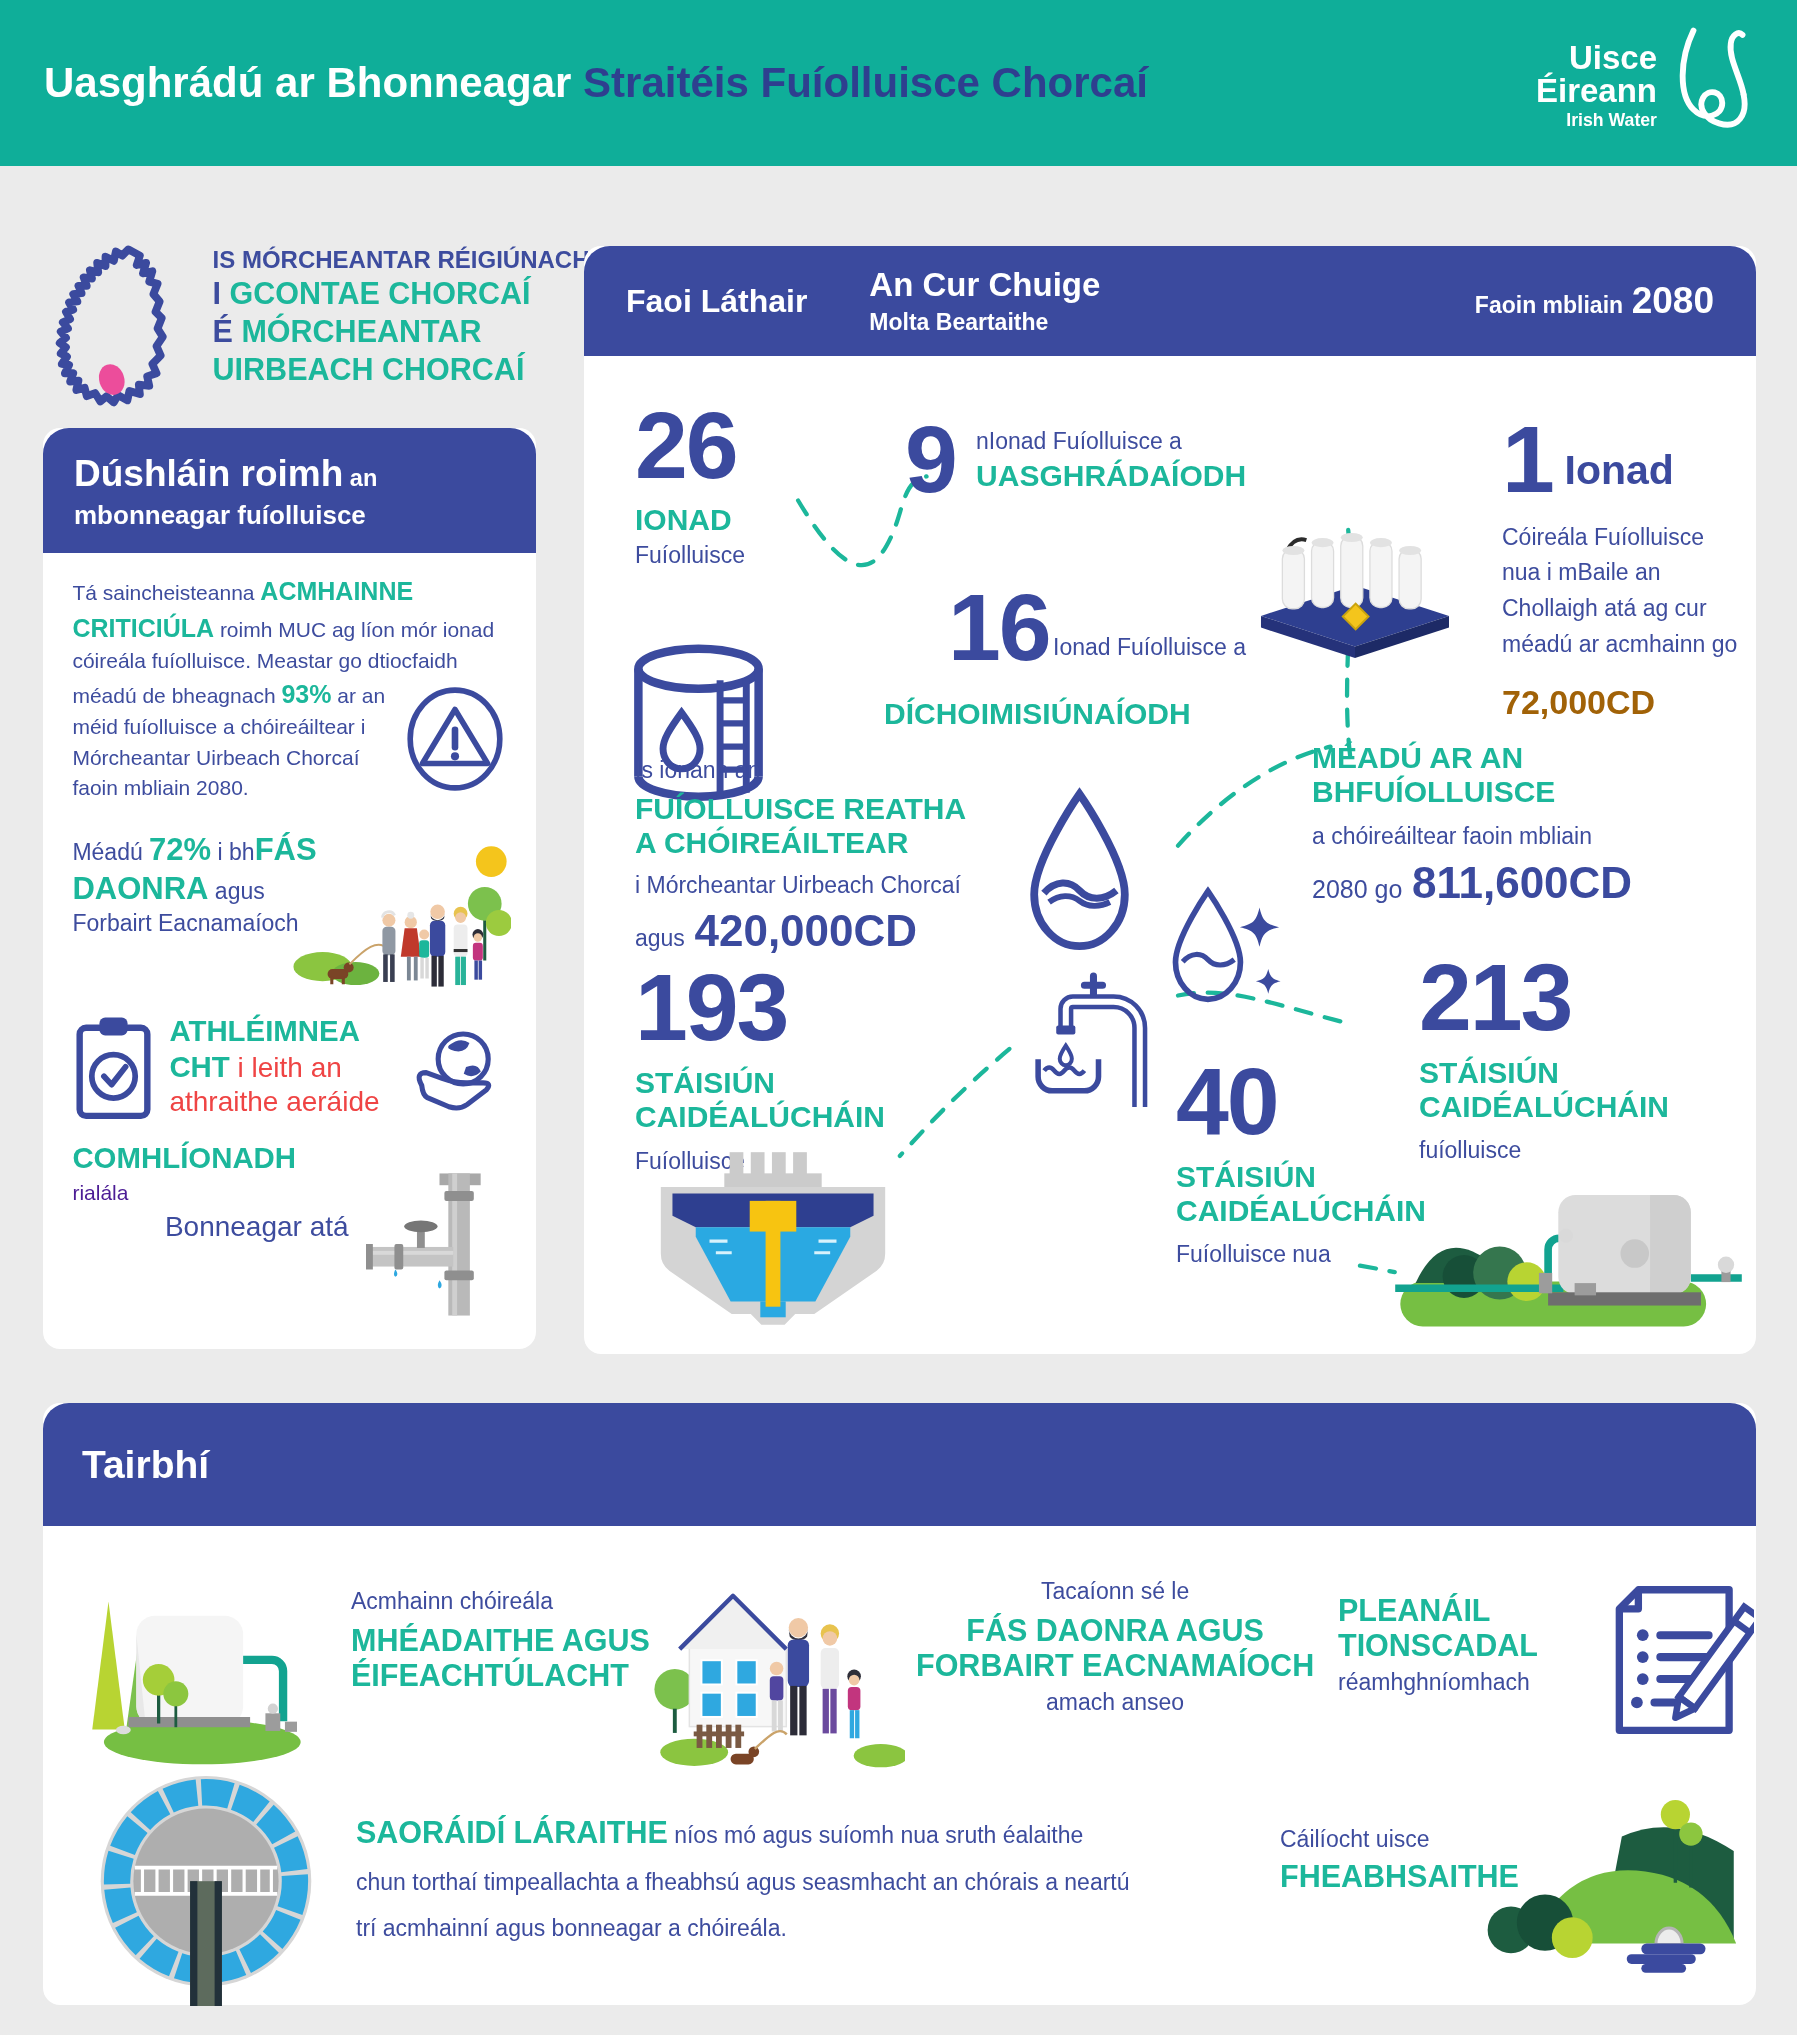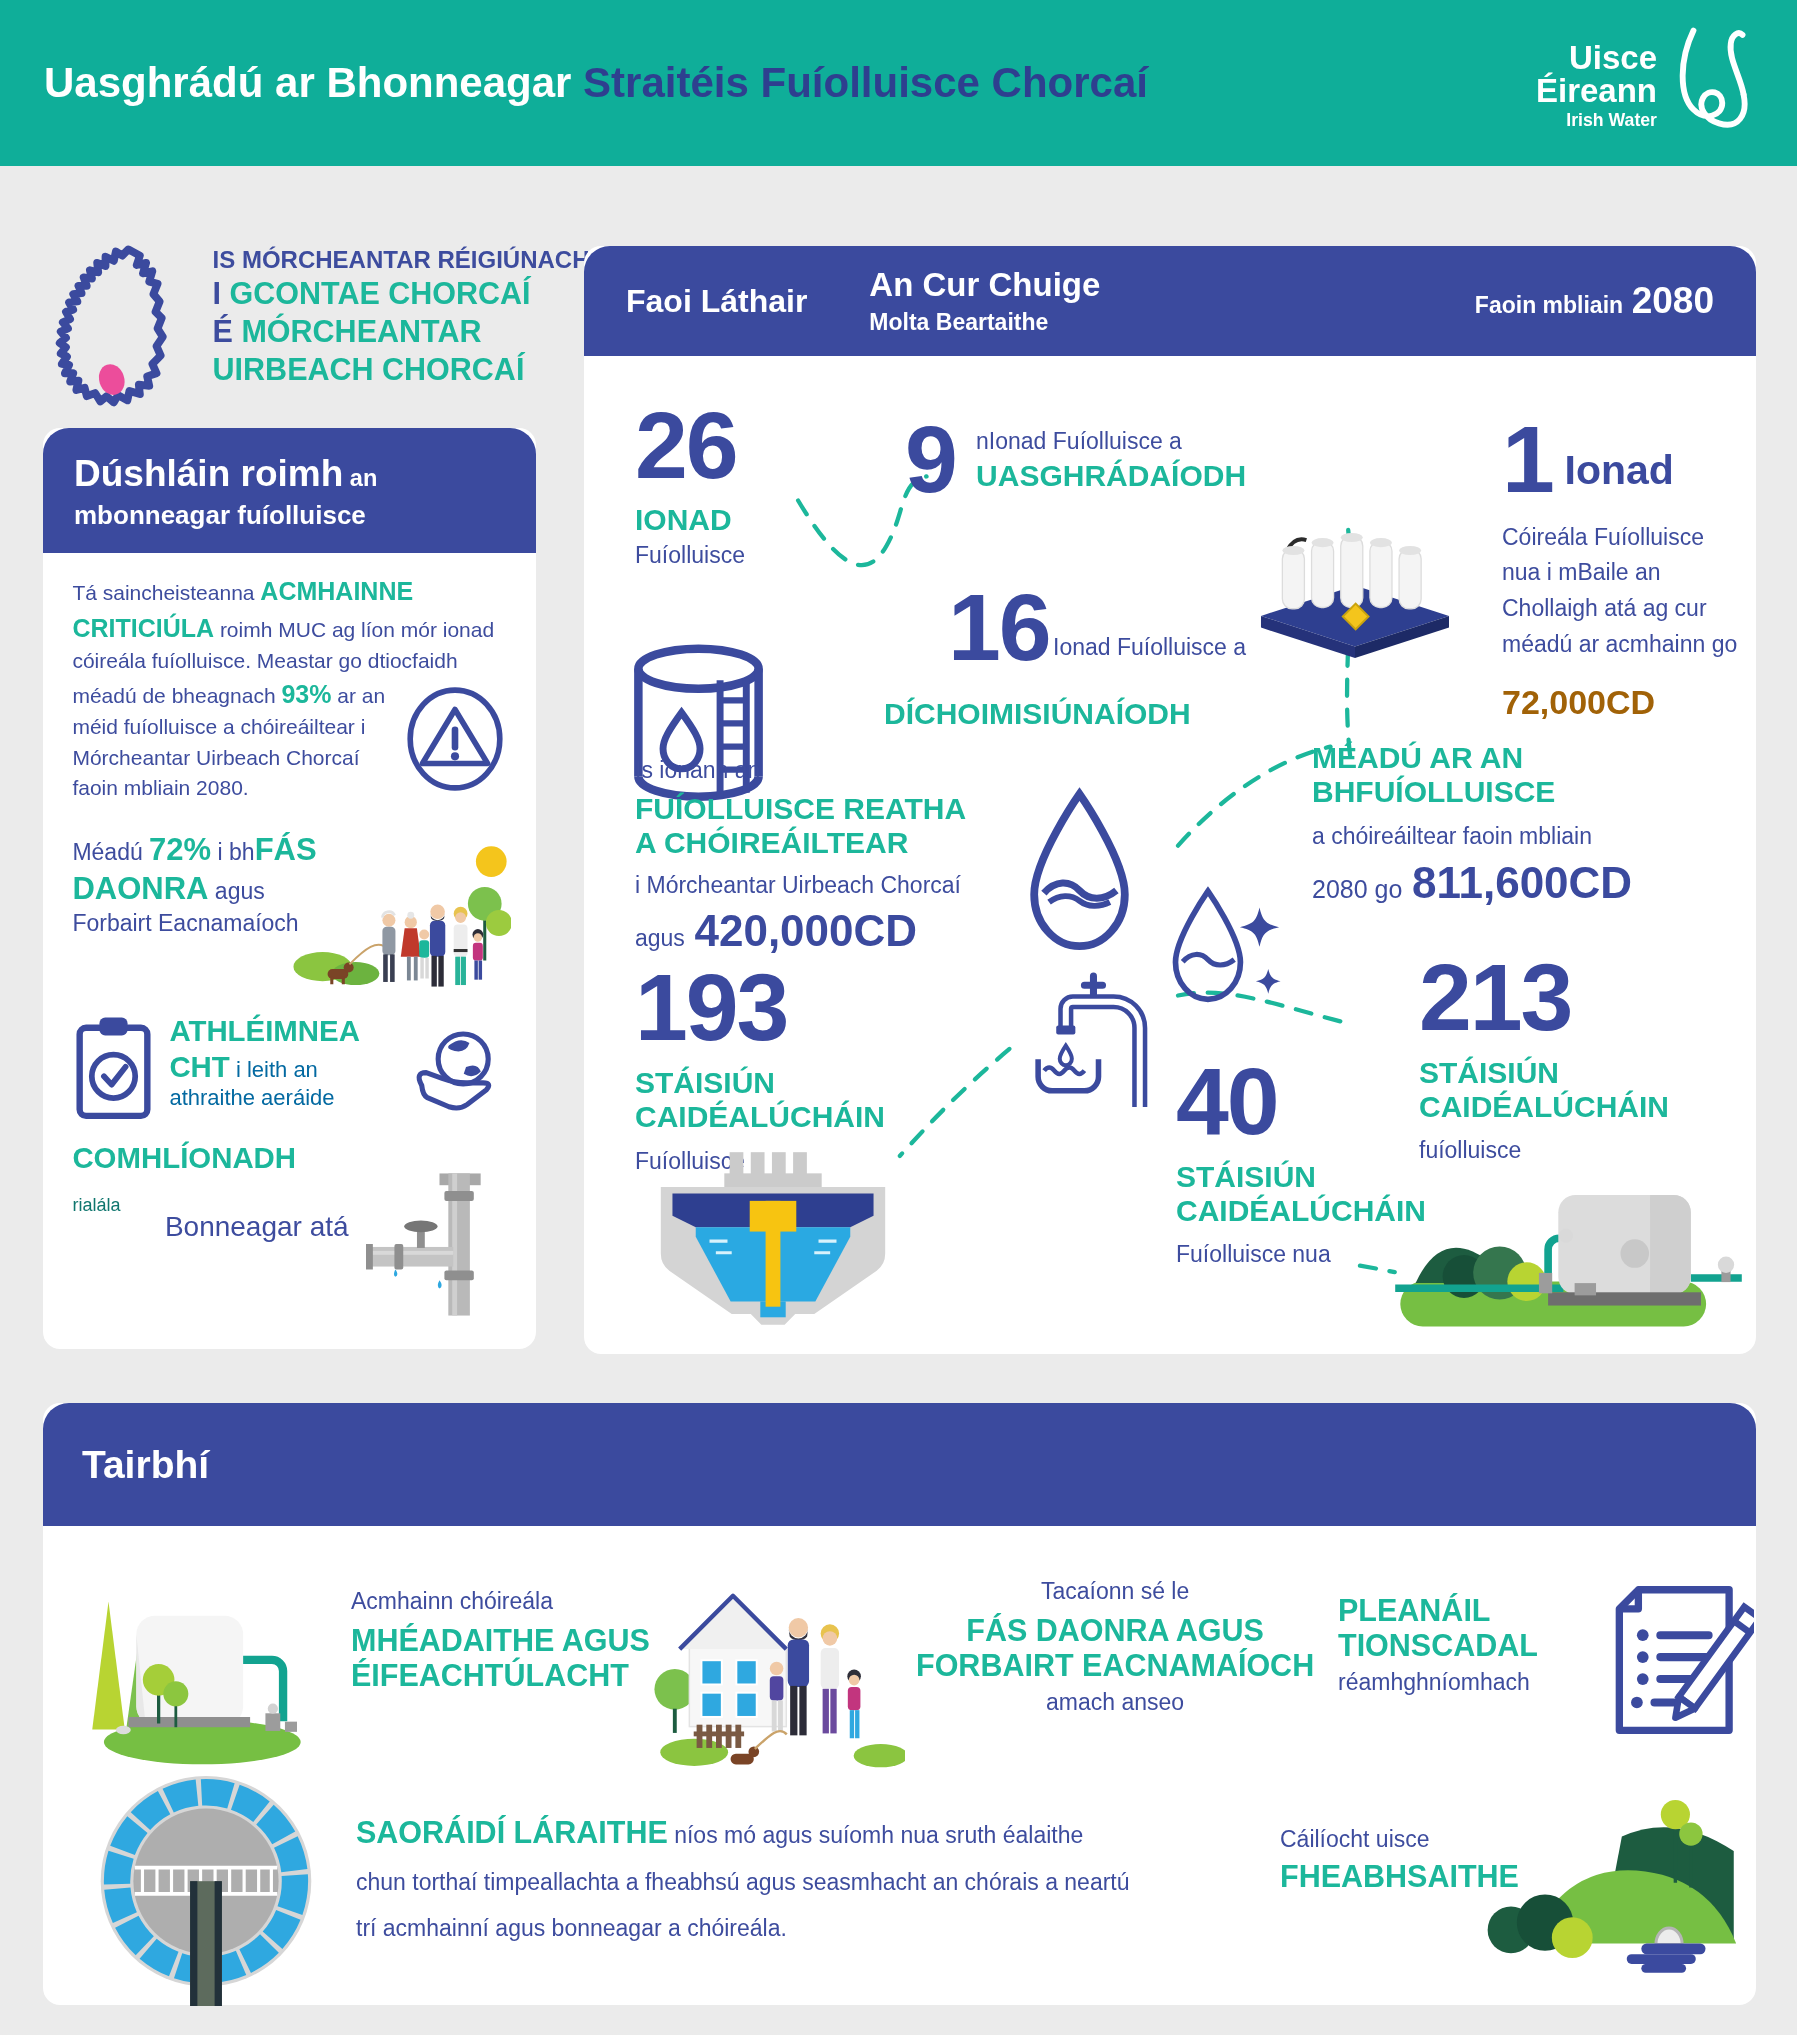--- a/index.html
+++ b/index.html
@@ -45,25 +45,25 @@
   .cosaint-rest{font-size:22.5px;color:#3d4c9e;}
   .growth{position:relative;margin-top:26px;height:161px;}
   .growth-text{width:268px;line-height:1.28;}
   .g-n{font-size:23px;color:#3d4c9e;}
   .g-em{font-size:31px;color:#1cb79b;font-weight:bold;}
   .family-ill{position:absolute;right:-4.3px;top:4.3px;width:225px;height:161px;}
   .resil{display:flex;gap:14px;margin-top:22.5px;align-items:flex-start;}
   .clip-ill{width:83px;height:110px;flex:none;}
   .resil-text{line-height:1.22;width:225px;}
   .r-em{font-size:29.4px;color:#1cb79b;font-weight:bold;}
-  .r-n{font-size:22px;color:#0369a1;}
+  .r-n{font-size:28px;color:#ef4444;}
   .globe-ill{width:99px;height:91px;flex:none;margin-top:13px;}
   .bottom-block{position:relative;margin-top:18px;height:177px;}
   .comp-big{font-size:29.4px;color:#1cb79b;font-weight:bold;}
-  .comp-rest{font-size:18px;color:#0f766e;margin-top:20px;}
+  .comp-rest{font-size:21px;color:#4c1d95;margin-top:6px;}
   .aging{position:absolute;right:158px;top:70px;text-align:right;}
   .aging-1{font-size:28px;color:#3d4c9e;}
   .pipes-ill{position:absolute;right:-6.4px;top:29.4px;width:147px;height:147px;}
 
   
   .main{left:584px;top:246px;width:1172px;height:1108px;}
   .main-hdr{height:110px;display:flex;align-items:center;padding:0 42px;}
   .mh-left{font-size:32px;font-weight:bold;}
   .mh-center{margin-left:62px;flex:1;}
   .mh-c1{font-size:33px;font-weight:bold;}

